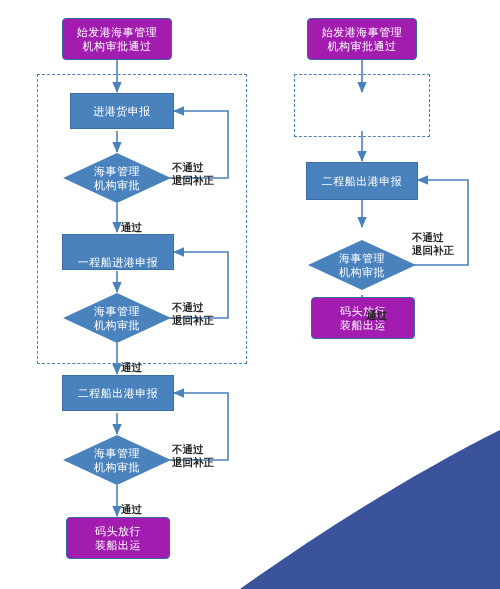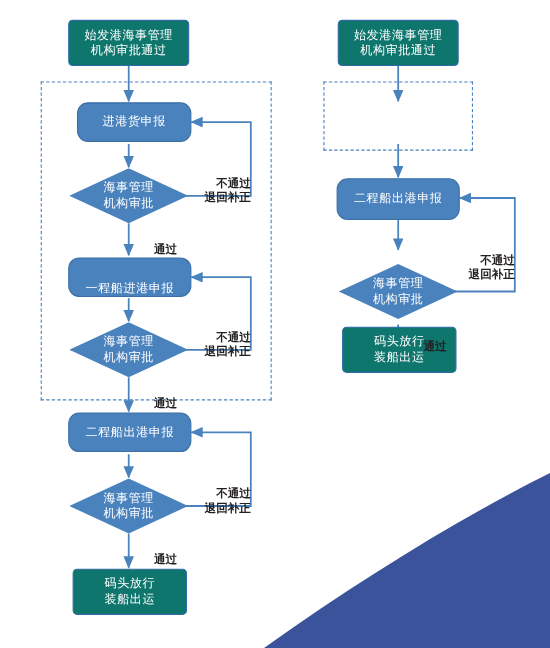--- a/index.html
+++ b/index.html
@@ -18,24 +18,23 @@
     display:flex;
     align-items:center;
     justify-content:center;
     text-align:center;
     color:#ffffff;
     font-size:11px;
     line-height:14px;
     letter-spacing:.5px;
     font-weight:500;
     white-space:pre-line;
-    border-radius:10px;
   }
   .terminal{
-    background:#0f766e;
+    background:#a21caf;
     border:1.4px solid #2f6ca6;
     border-radius:4px;
   }
   .process{
     background:#4a82bd;
     border:1px solid #3a6fa6;
   }
   .decision{
     background:transparent;
     border:none;
@@ -55,21 +54,21 @@
     box-sizing:border-box;
     background:transparent;
   }
   .lbl{
     position:absolute;
     color:#231f20;
     font-size:10.5px;
     line-height:13px;
     white-space:pre-line;
     font-weight:700;
-    text-align:right;
+    text-align:left;
   }
   .lbl.small{font-weight:700;font-size:10.5px;}
   svg.edges{position:absolute;left:0;top:0;width:500px;height:589px;pointer-events:none;}
 </style>
 </head>
 <body>
 
 <div id="stage">
 
   <svg class="swoosh" viewBox="0 0 500 589">

